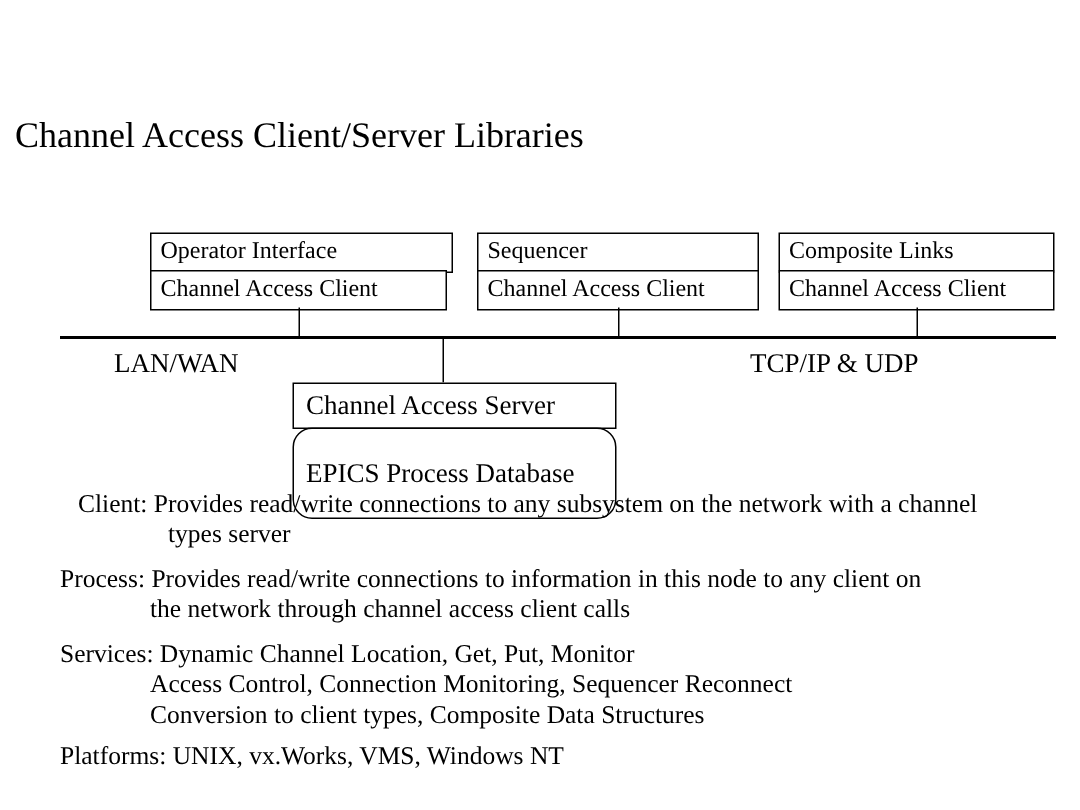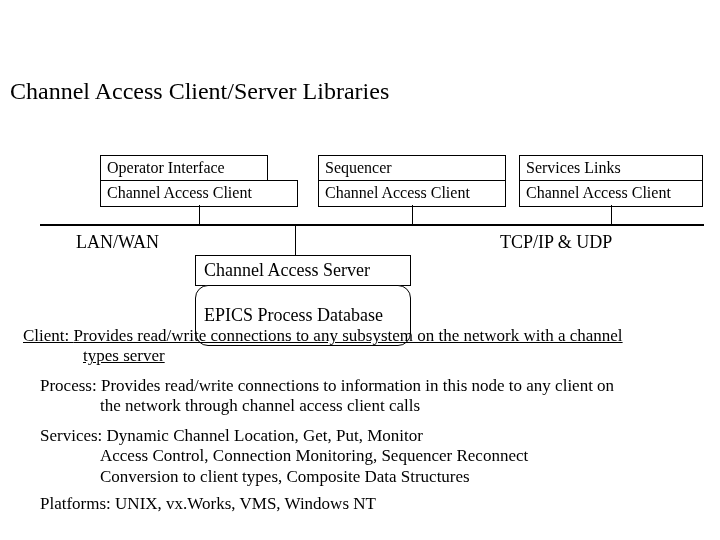--- a/index.html
+++ b/index.html
@@ -21,21 +21,21 @@
   }
   .box {
     position: absolute;
     border: 1px solid #000;
     background: #fff;
     font-size: 16px;
     padding: 2px 6px 2px 6px;
     line-height: 1.3;
     white-space: nowrap;
   }
-  .col1-top  { left: 100px; top: 155px; width: 168px; }
+  .col1-top  { left: 100px; top: 155px; width: 202px; }
   .col1-bot  { left: 100px; top: 180px; width: 198px; }
   .col2-top  { left: 318px; top: 155px; width: 188px; }
   .col2-bot  { left: 318px; top: 180px; width: 188px; }
   .col3-top  { left: 519px; top: 155px; width: 184px; }
   .col3-bot  { left: 519px; top: 180px; width: 184px; }
 
   .vstub {
     position: absolute;
     width: 1px;
     background: #000;
@@ -66,36 +66,36 @@
     font-size: 18px;
   }
   .srv-top { left: 195px; top: 255px; width: 216px; font-size: 18px; padding: 3px 8px; }
   .srv-bot { left: 195px; top: 285px; width: 216px; font-size: 18px; padding: 18px 8px; border-radius: 13px; }
 
   .para {
     position: absolute;
     font-size: 17px;
     line-height: 1.2;
   }
-  .p1 { left: 23px; top: 326px; right: 30px; text-decoration: underline; }
+  .p1 { left: 52px; top: 326px; right: 30px; }
   .p2 { left: 40px; top: 376px; right: 30px; }
   .p3 { left: 40px; top: 426px; right: 30px; }
   .p4 { left: 40px; top: 494px; right: 30px; }
   .indent { display: block; margin-left: 60px; }
 </style>
 </head>
 <body>
 
 <div class="title">Channel Access Client/Server Libraries</div>
 
 <div class="box col1-top">Operator Interface</div>
 <div class="box col1-bot">Channel Access Client</div>
 <div class="box col2-top">Sequencer</div>
 <div class="box col2-bot">Channel Access Client</div>
-<div class="box col3-top"> Services Links</div>
+<div class="box col3-top"> Composite Links</div>
 <div class="box col3-bot">Channel Access Client</div>
 
 <div class="vstub v1"></div>
 <div class="vstub v2"></div>
 <div class="vstub v3"></div>
 <div class="hline"></div>
 <div class="vstub v4"></div>
 
 <div class="lan">LAN/WAN</div>
 <div class="tcp">TCP/IP &amp; UDP</div>

